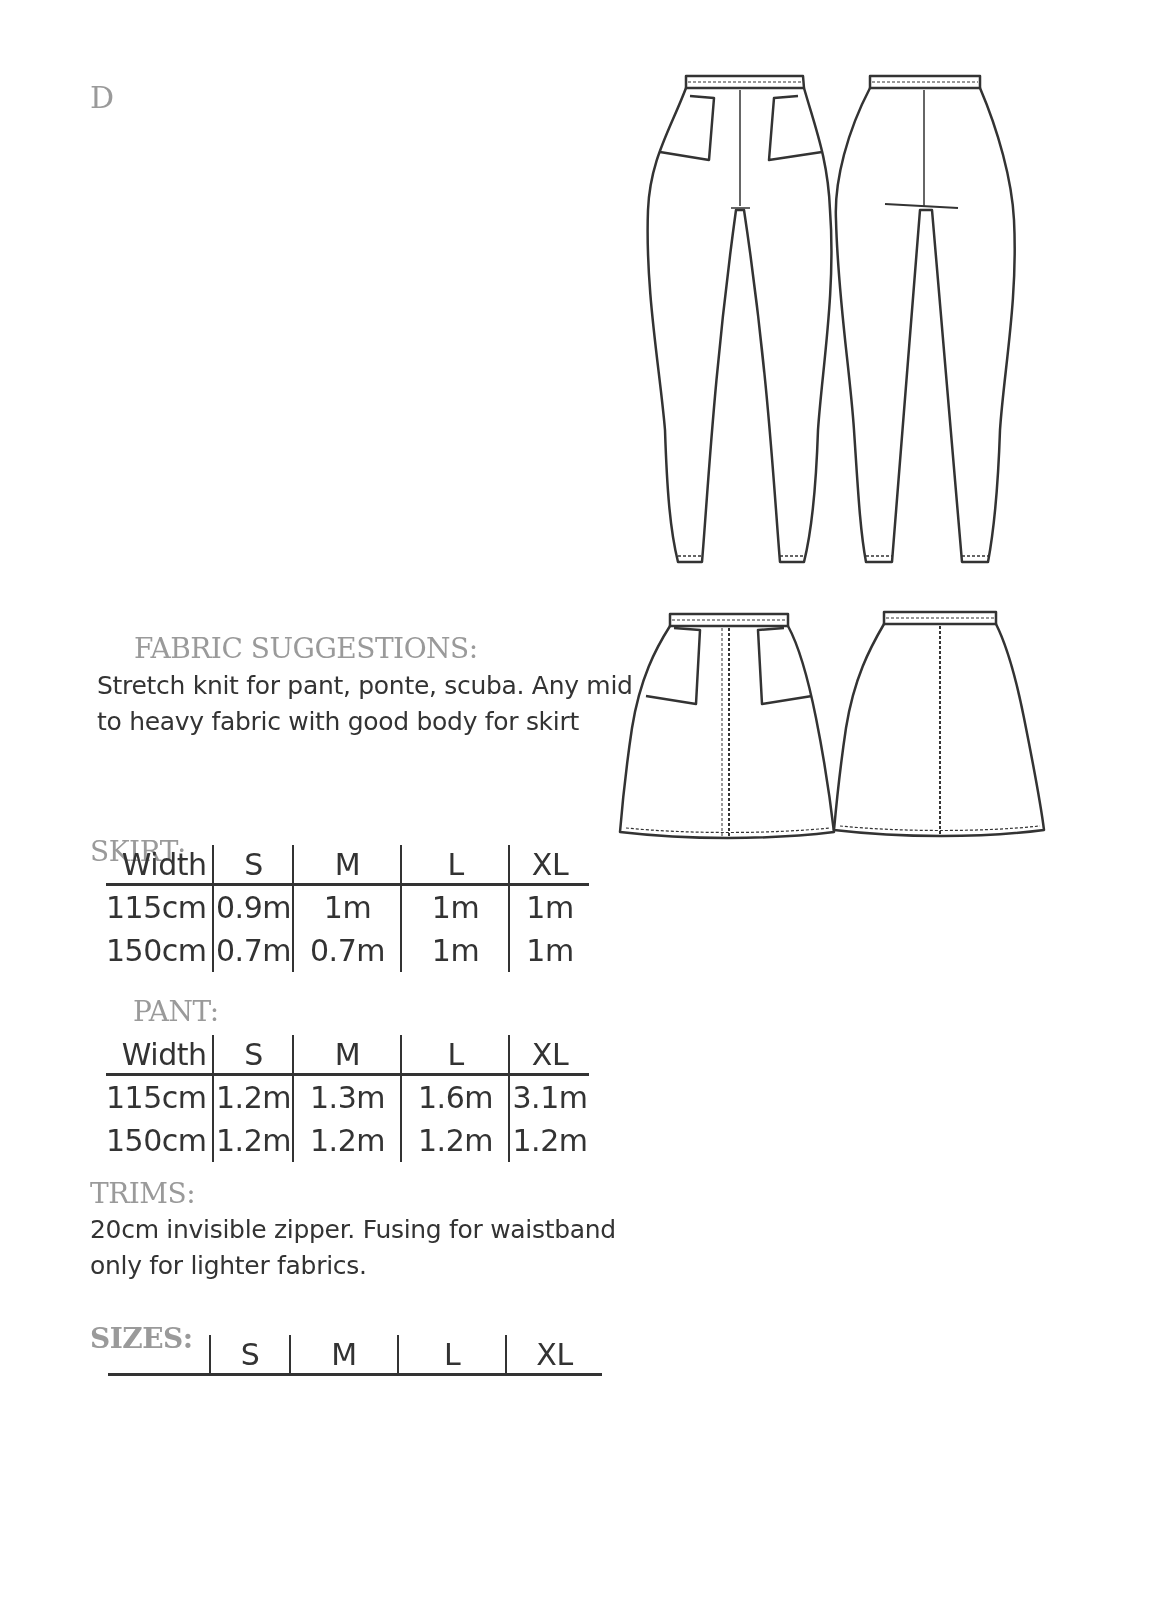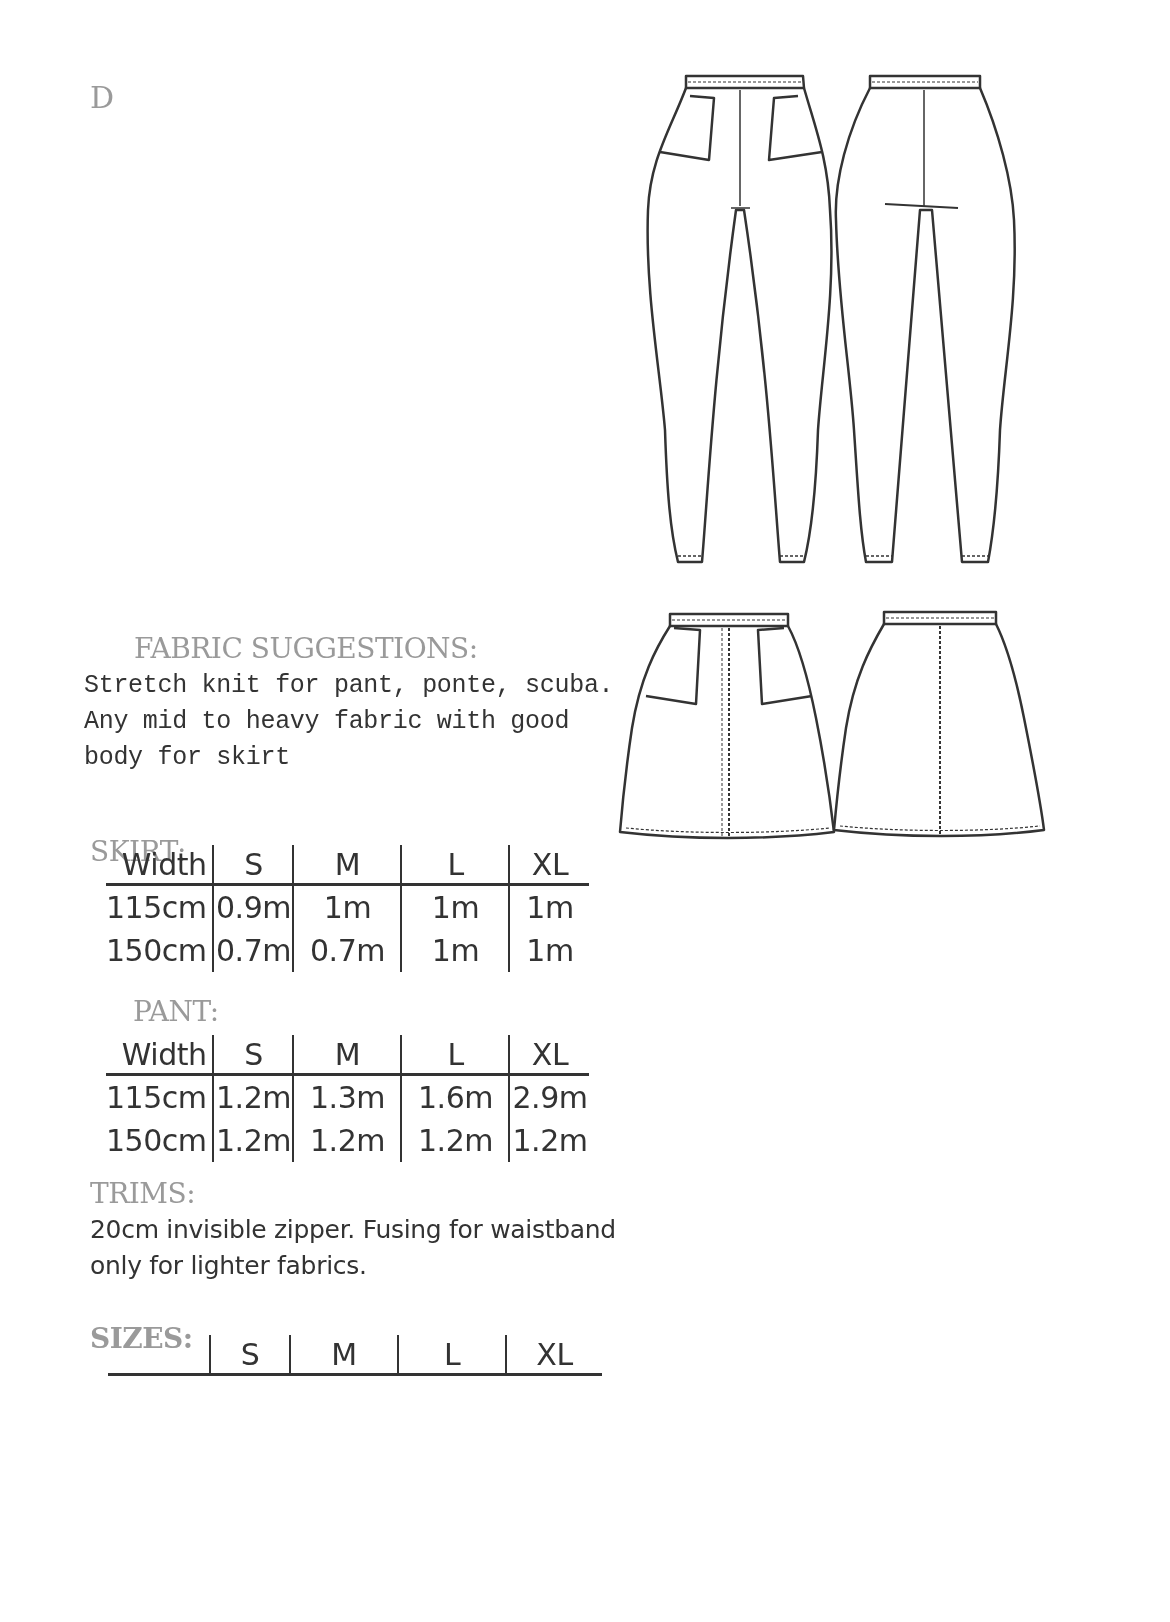--- a/index.html
+++ b/index.html
@@ -4,21 +4,21 @@
 <style>
   html, body { margin:0; padding:0; background:#ffffff; }
   body { width:1170px; height:1622px; position:relative; overflow:hidden;
          font-family:"DejaVu Sans", "Liberation Sans", sans-serif; color:#333; }
   .serif-head { font-family:"DejaVu Serif","Liberation Serif", serif; color:#9a9a9a; font-weight:300; letter-spacing:-0.5px; }
   .abs { position:absolute; }
   #page-letter { left:90px; top:80px; font-size:30px; }
   .heading { font-size:28px; }
   .body-text { font-size:25px; line-height:36px; color:#333; letter-spacing:-0.3px; }
   #fabric-heading { left:90px; top:632px;margin-left:44px; }
-  #fabric-text { left:84px; top:668px; width:540px;font-family:Liberation Mono, monospace; }
+  #fabric-text { left:97px; top:668px; width:540px; }
   #skirt-heading { left:90px; top:835px; }
   #pant-heading { left:90px; top:995px;margin-left:43px; }
   #trims-heading { left:90px; top:1177px; }
   #trims-text { left:90px; top:1212px; width:540px; }
   #sizes-heading { left:90px; top:1322px;font-weight:bold; }
   table.spec { position:absolute; border-collapse:collapse; font-size:30px; color:#333; letter-spacing:-0.5px; }
   table.spec td, table.spec th { padding:0; height:43px; font-weight:normal; text-align:center; }
   table.spec th { border-bottom:3px solid #333; height:38px; }
   table.spec .first { text-align:right; padding-right:6px; }
   table.spec .vl { border-left:2.5px solid #333; }
@@ -131,21 +131,21 @@
     <th class="vl">S</th>
     <th class="vl">M</th>
     <th class="vl">L</th>
     <th class="vl">XL</th>
   </tr>
   <tr>
     <td class="first">115cm</td>
     <td class="vl">1.2m</td>
     <td class="vl">1.3m</td>
     <td class="vl">1.6m</td>
-    <td class="vl">2.9m</td>
+    <td class="vl">3.1m</td>
   </tr>
   <tr>
     <td class="first">150cm</td>
     <td class="vl">1.2m</td>
     <td class="vl">1.2m</td>
     <td class="vl">1.2m</td>
     <td class="vl">1.2m</td>
   </tr>
 </tbody>
   </table>

